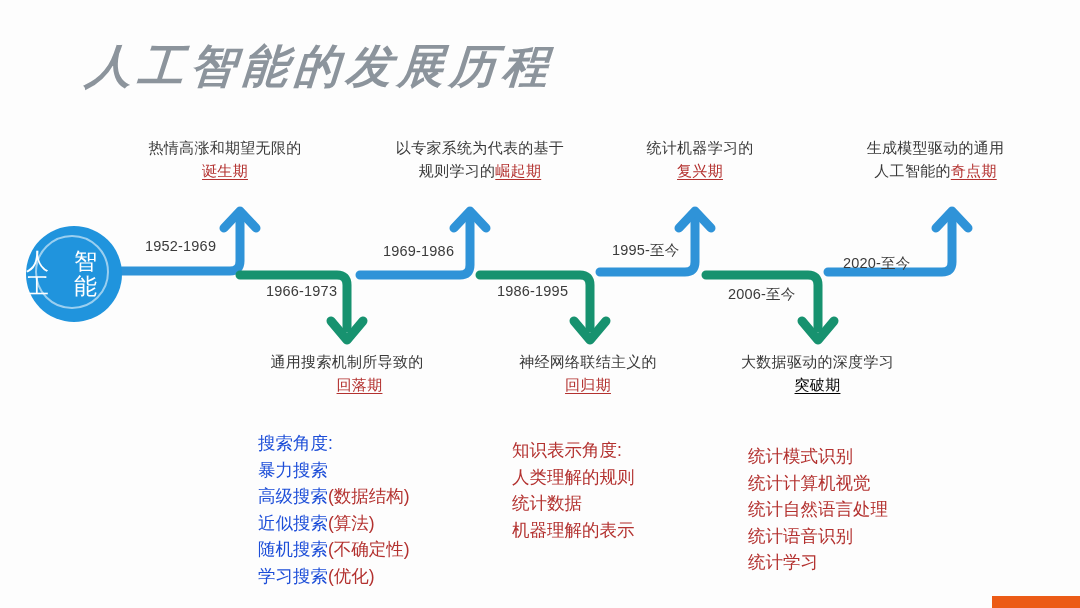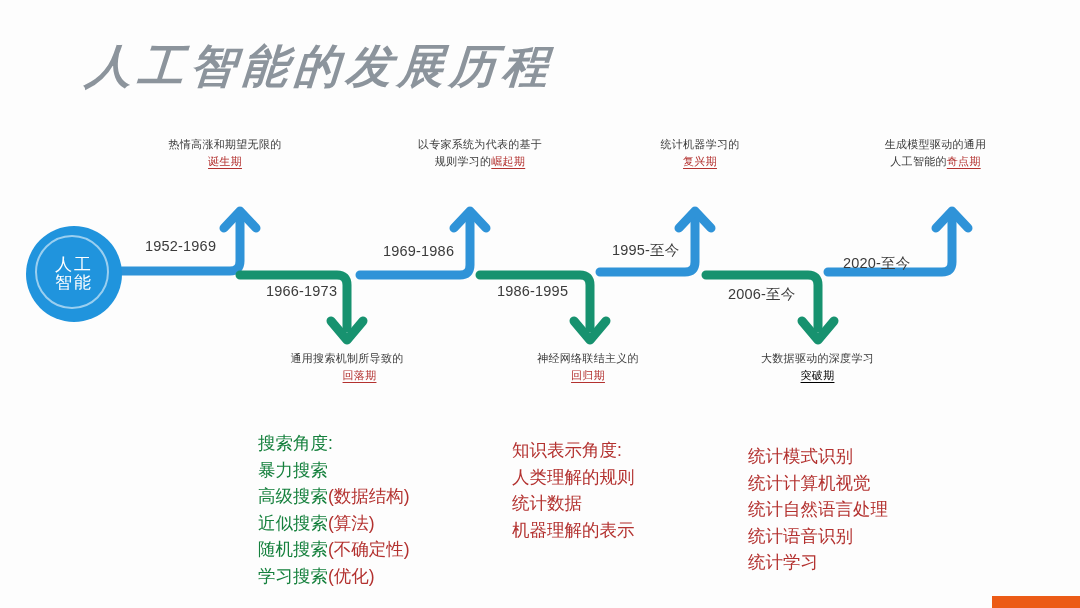--- a/index.html
+++ b/index.html
@@ -51,44 +51,44 @@
   #node {
     position: absolute;
     left: 26px;
     top: 226px;
     width: 96px;
     height: 96px;
     border-radius: 50%;
     background: #2094dd;
     color: #ffffff;
     display: flex;
-    flex-direction: column;
+    flex-direction: row;
     align-items: center;
-    justify-content: center;
+    justify-content: space-between;
     line-height: 1.08;
-    font-size: 17px;
+    font-size: 23px;
     letter-spacing: 2px;
     box-sizing: border-box;
   }
   #node::before {
     content: "";
     position: absolute;
     left: 9px; top: 9px;
     width: 74px; height: 74px;
     border-radius: 50%;
     border: 2px solid rgba(255,255,255,0.55);
     box-sizing: border-box;
   }
   #node .nline { position: relative; z-index: 2; }
 
   
   .period {
     position: absolute;
     text-align: center;
-    font-size: 11px;
+    font-size: 15px;
     color: #3a3a3a;
     line-height: 1.55;
     letter-spacing: 0.3px;
   }
   .period .hl {
     color: #b3312f;
     text-decoration: underline;
     text-underline-offset: 3px;
   }
 
@@ -101,21 +101,21 @@
     letter-spacing: 0.2px;
   }
 
   
   .note {
     position: absolute;
     font-size: 17.5px;
     line-height: 1.52;
     white-space: nowrap;
   }
-  .note .k { color: #15803d; }
+  .note .k { color: #1d4ed8; }
   .note .r { color: #b3312f; }
   .note.allred .k, .note.allred .r { color: #b3312f; }
 
   
   #accent-bar {
     position: absolute;
     left: 992px;
     top: 596px;
     width: 88px;
     height: 12px;

